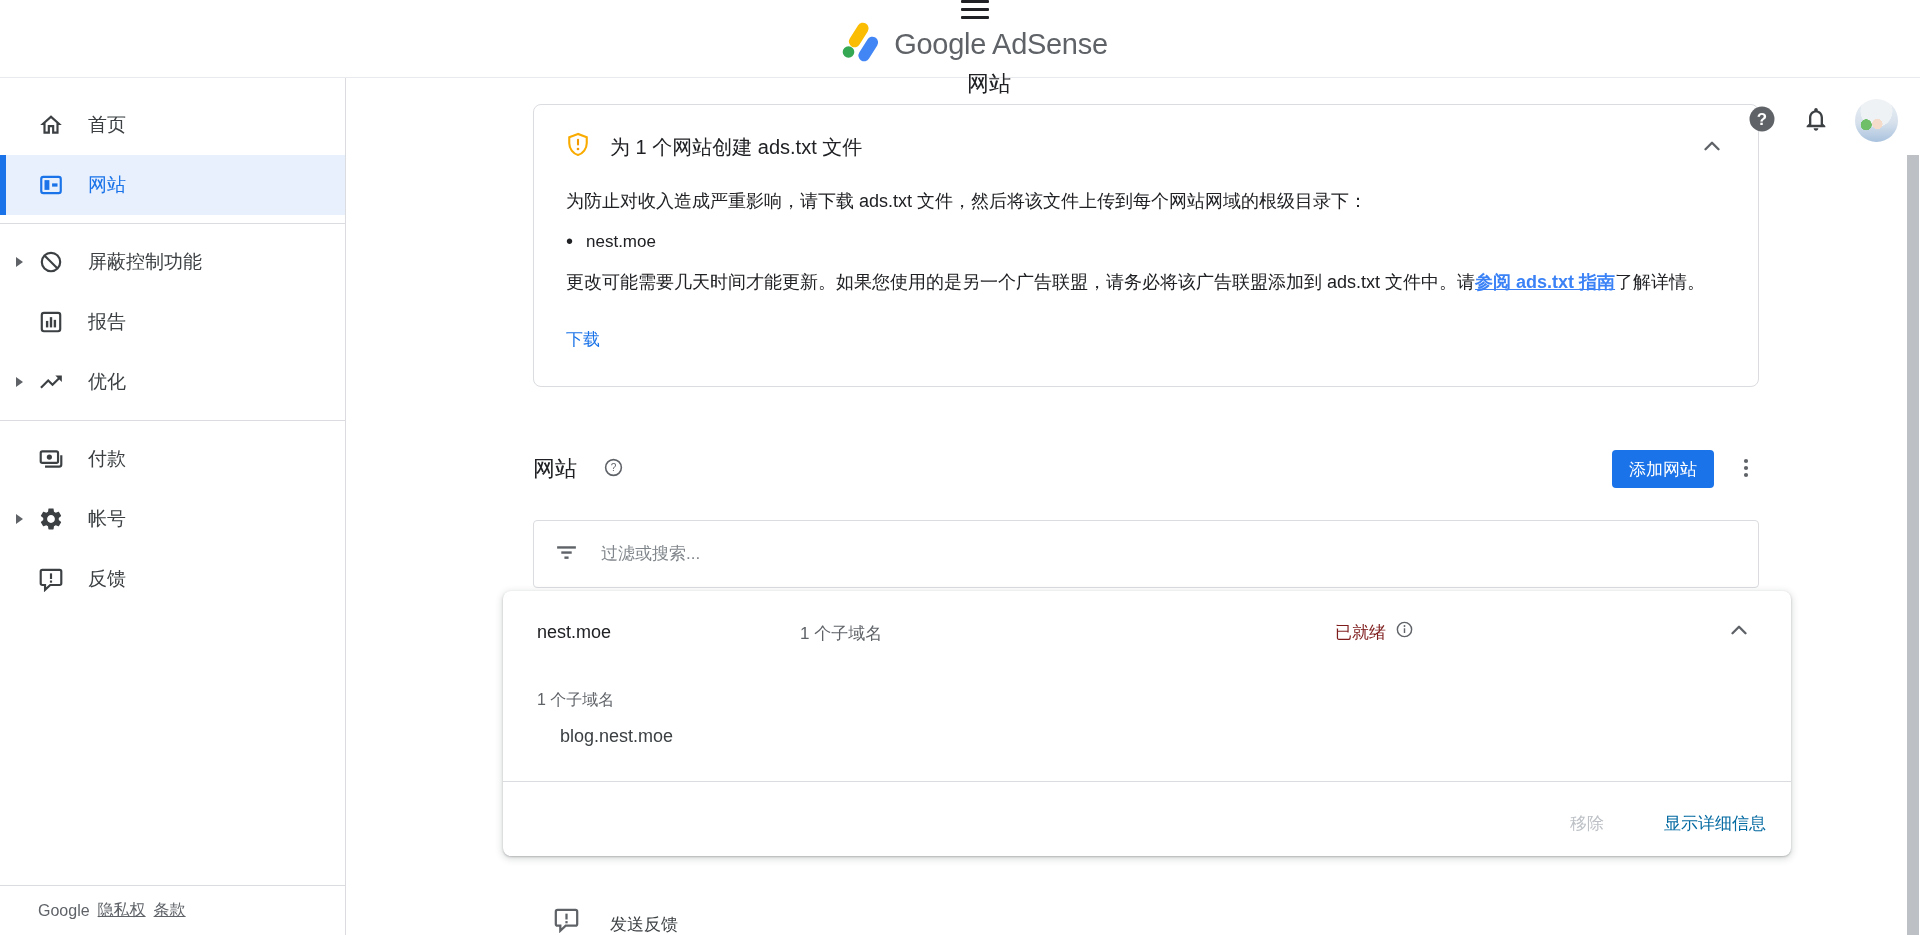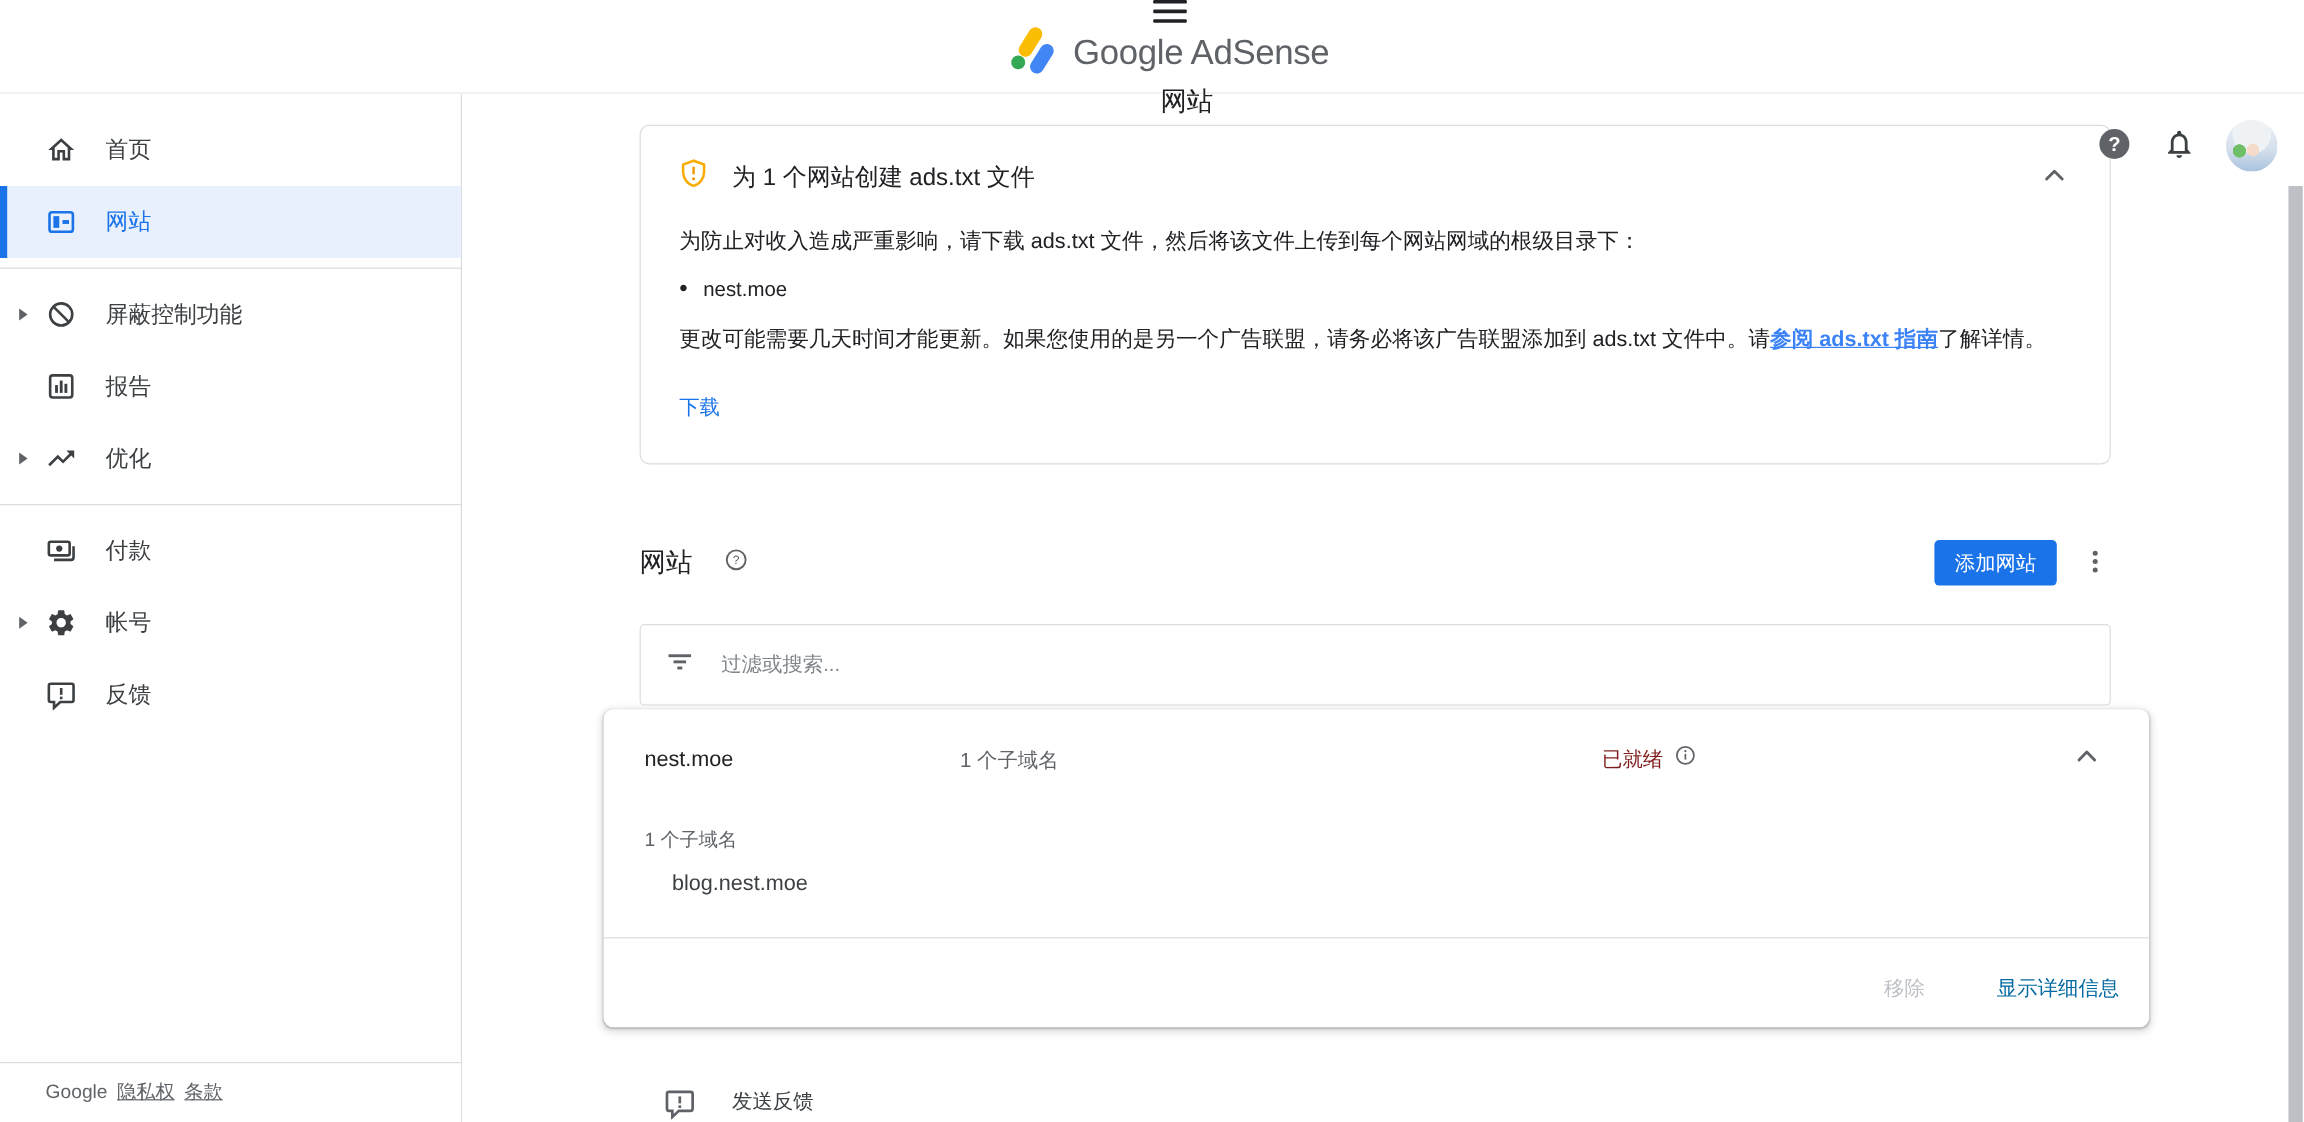--- a/index.html
+++ b/index.html
@@ -19,21 +19,21 @@
   .topbar-right { margin-left:auto; display:flex; align-items:center; gap:25px; margin-right:22px; }
   .icon-btn { background:none; border:none; cursor:pointer; display:flex; align-items:center; }
   .avatar { width:43px; height:43px; border-radius:50%; cursor:pointer; border:none;
     background:
       radial-gradient(circle at 26% 60%, #6fbf69 0 13%, rgba(0,0,0,0) 14%),
       radial-gradient(circle at 52% 58%, #f5dcca 0 15%, rgba(0,0,0,0) 16%),
       radial-gradient(circle at 50% 28%, #eff2f5 0 42%, rgba(0,0,0,0) 43%),
       linear-gradient(180deg,#e9eef4 0%,#d7e1ec 55%,#a9c2de 100%); }
 
   
-  .sidebar { position:absolute; top:78px; left:0; width:385px; bottom:0; background:#fff;
+  .sidebar { position:absolute; top:78px; left:0; width:346px; bottom:0; background:#fff;
     border-right:1px solid #dadce0; }
   .nav { padding-top:17px; }
   .nav-item { position:relative; height:60px; display:flex; align-items:center;
     padding-left:38px; cursor:pointer; background:none; border:none; width:100%; text-align:left; }
   .nav-item .arrow { position:absolute; left:16px; top:25px; width:0; height:0;
     border-left:7px solid #5f6368; border-top:5px solid transparent; border-bottom:5px solid transparent; }
   .nicon { width:26px; height:26px; margin-right:24px; color:#3c4043; flex:none; }
   .nicon svg { width:100%; height:100%; display:block; }
   .nlabel { font-size:19px; color:#3c4043; }
   .nav-item.selected { background:#e8f0fe; }
@@ -89,21 +89,21 @@
   .sc-chevron { position:absolute; right:32px; top:23px; background:none; border:none; cursor:pointer;
     width:40px; height:34px; display:flex; align-items:center; justify-content:center; }
   .sc-expanded-label { margin:19px 0 0 34px; font-size:16px; color:#5f6368; }
   .sc-subdomain { margin:15px 0 0 57px; font-size:18px; color:#3c4043; cursor:pointer; }
   .sc-divider { height:1px; background:#dadce0; margin-top:34px; }
   .sc-foot { height:82px; display:flex; align-items:center; justify-content:flex-end;
     padding-right:13px; gap:36px; }
   .remove-btn { color:#bdc1c6; font-size:17px; padding:9px 12px; background:none; border:none; cursor:default; }
   .details-btn { color:#0369a1; font-size:17px; font-weight:500; padding:9px 12px; background:none; border:none; cursor:pointer; }
 
-  .feedback-row { position:absolute; left:168px; top:828px; display:flex; align-items:flex-start; gap:30px;
+  .feedback-row { position:absolute; left:168px; top:828px; display:flex; align-items:flex-end; gap:30px;
     background:none; border:none; cursor:pointer; }
   .feedback-label { font-size:17px; color:#3c4043; }
 
   .scroll-thumb { position:absolute; right:1px; top:77px; width:12px; height:780px; background:#bdc1c6; cursor:grab; }
 </style>
 </head>
 <body>
 
 <div class="topbar">
   <button class="menu-btn">

